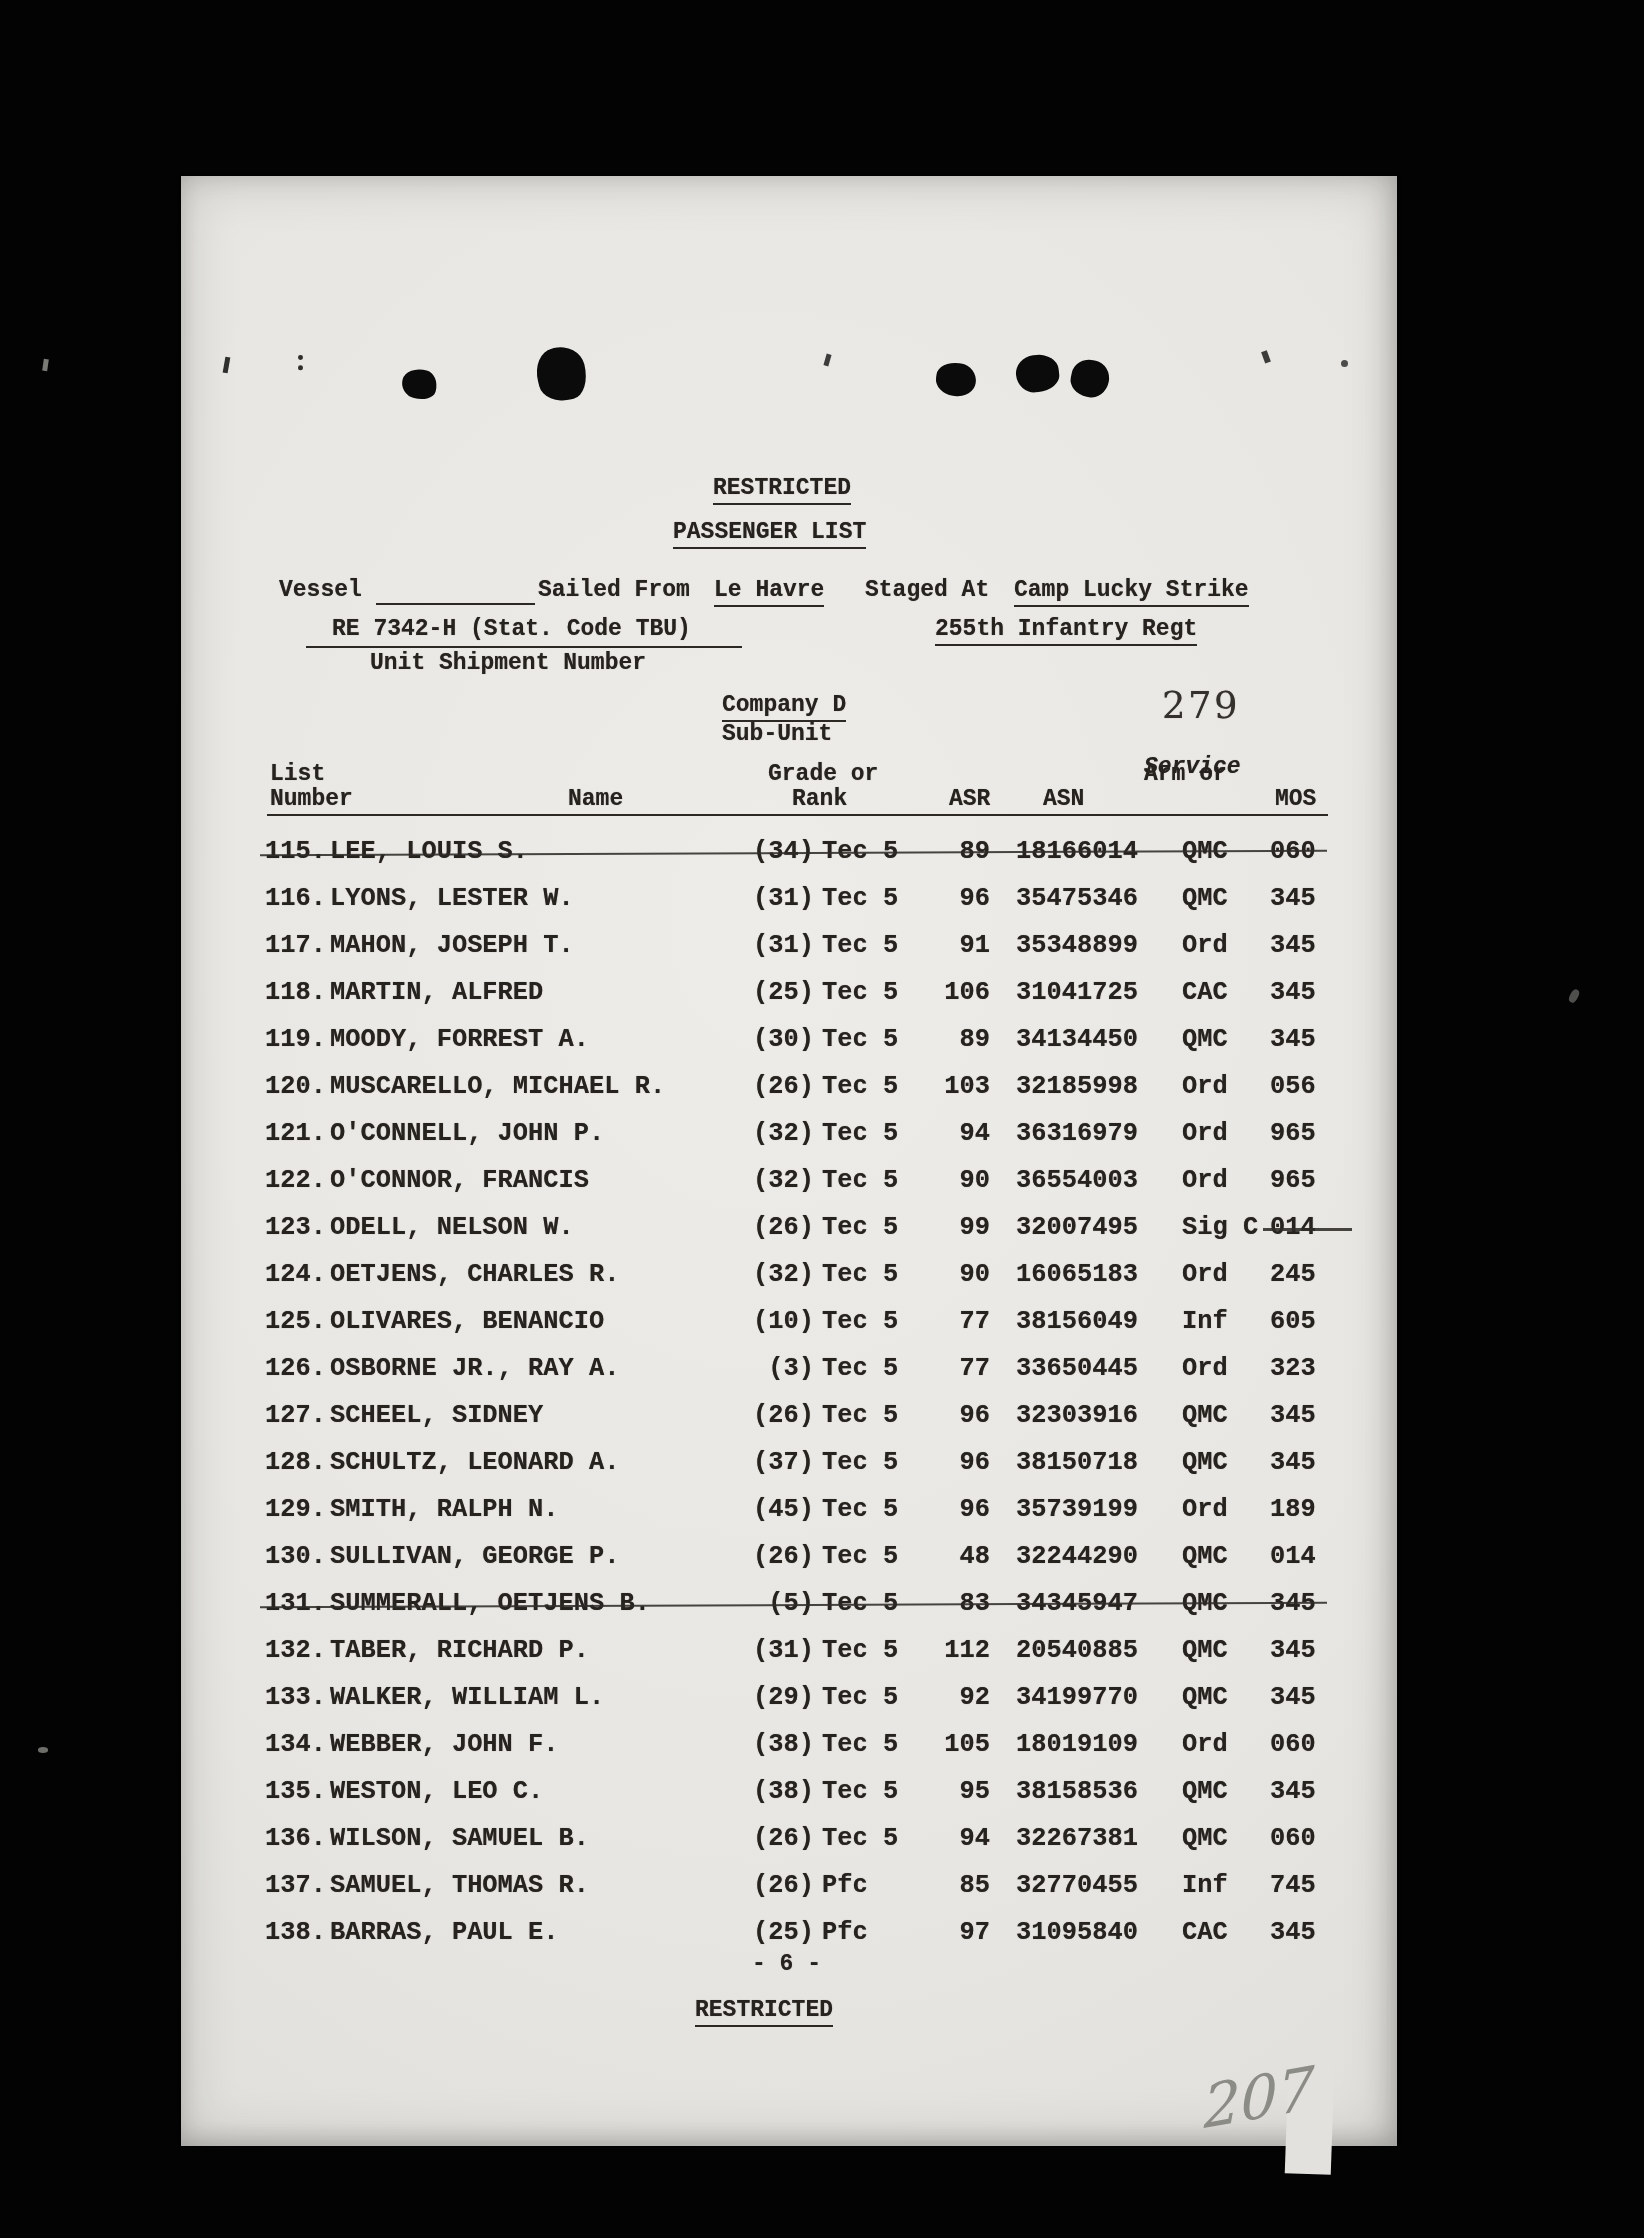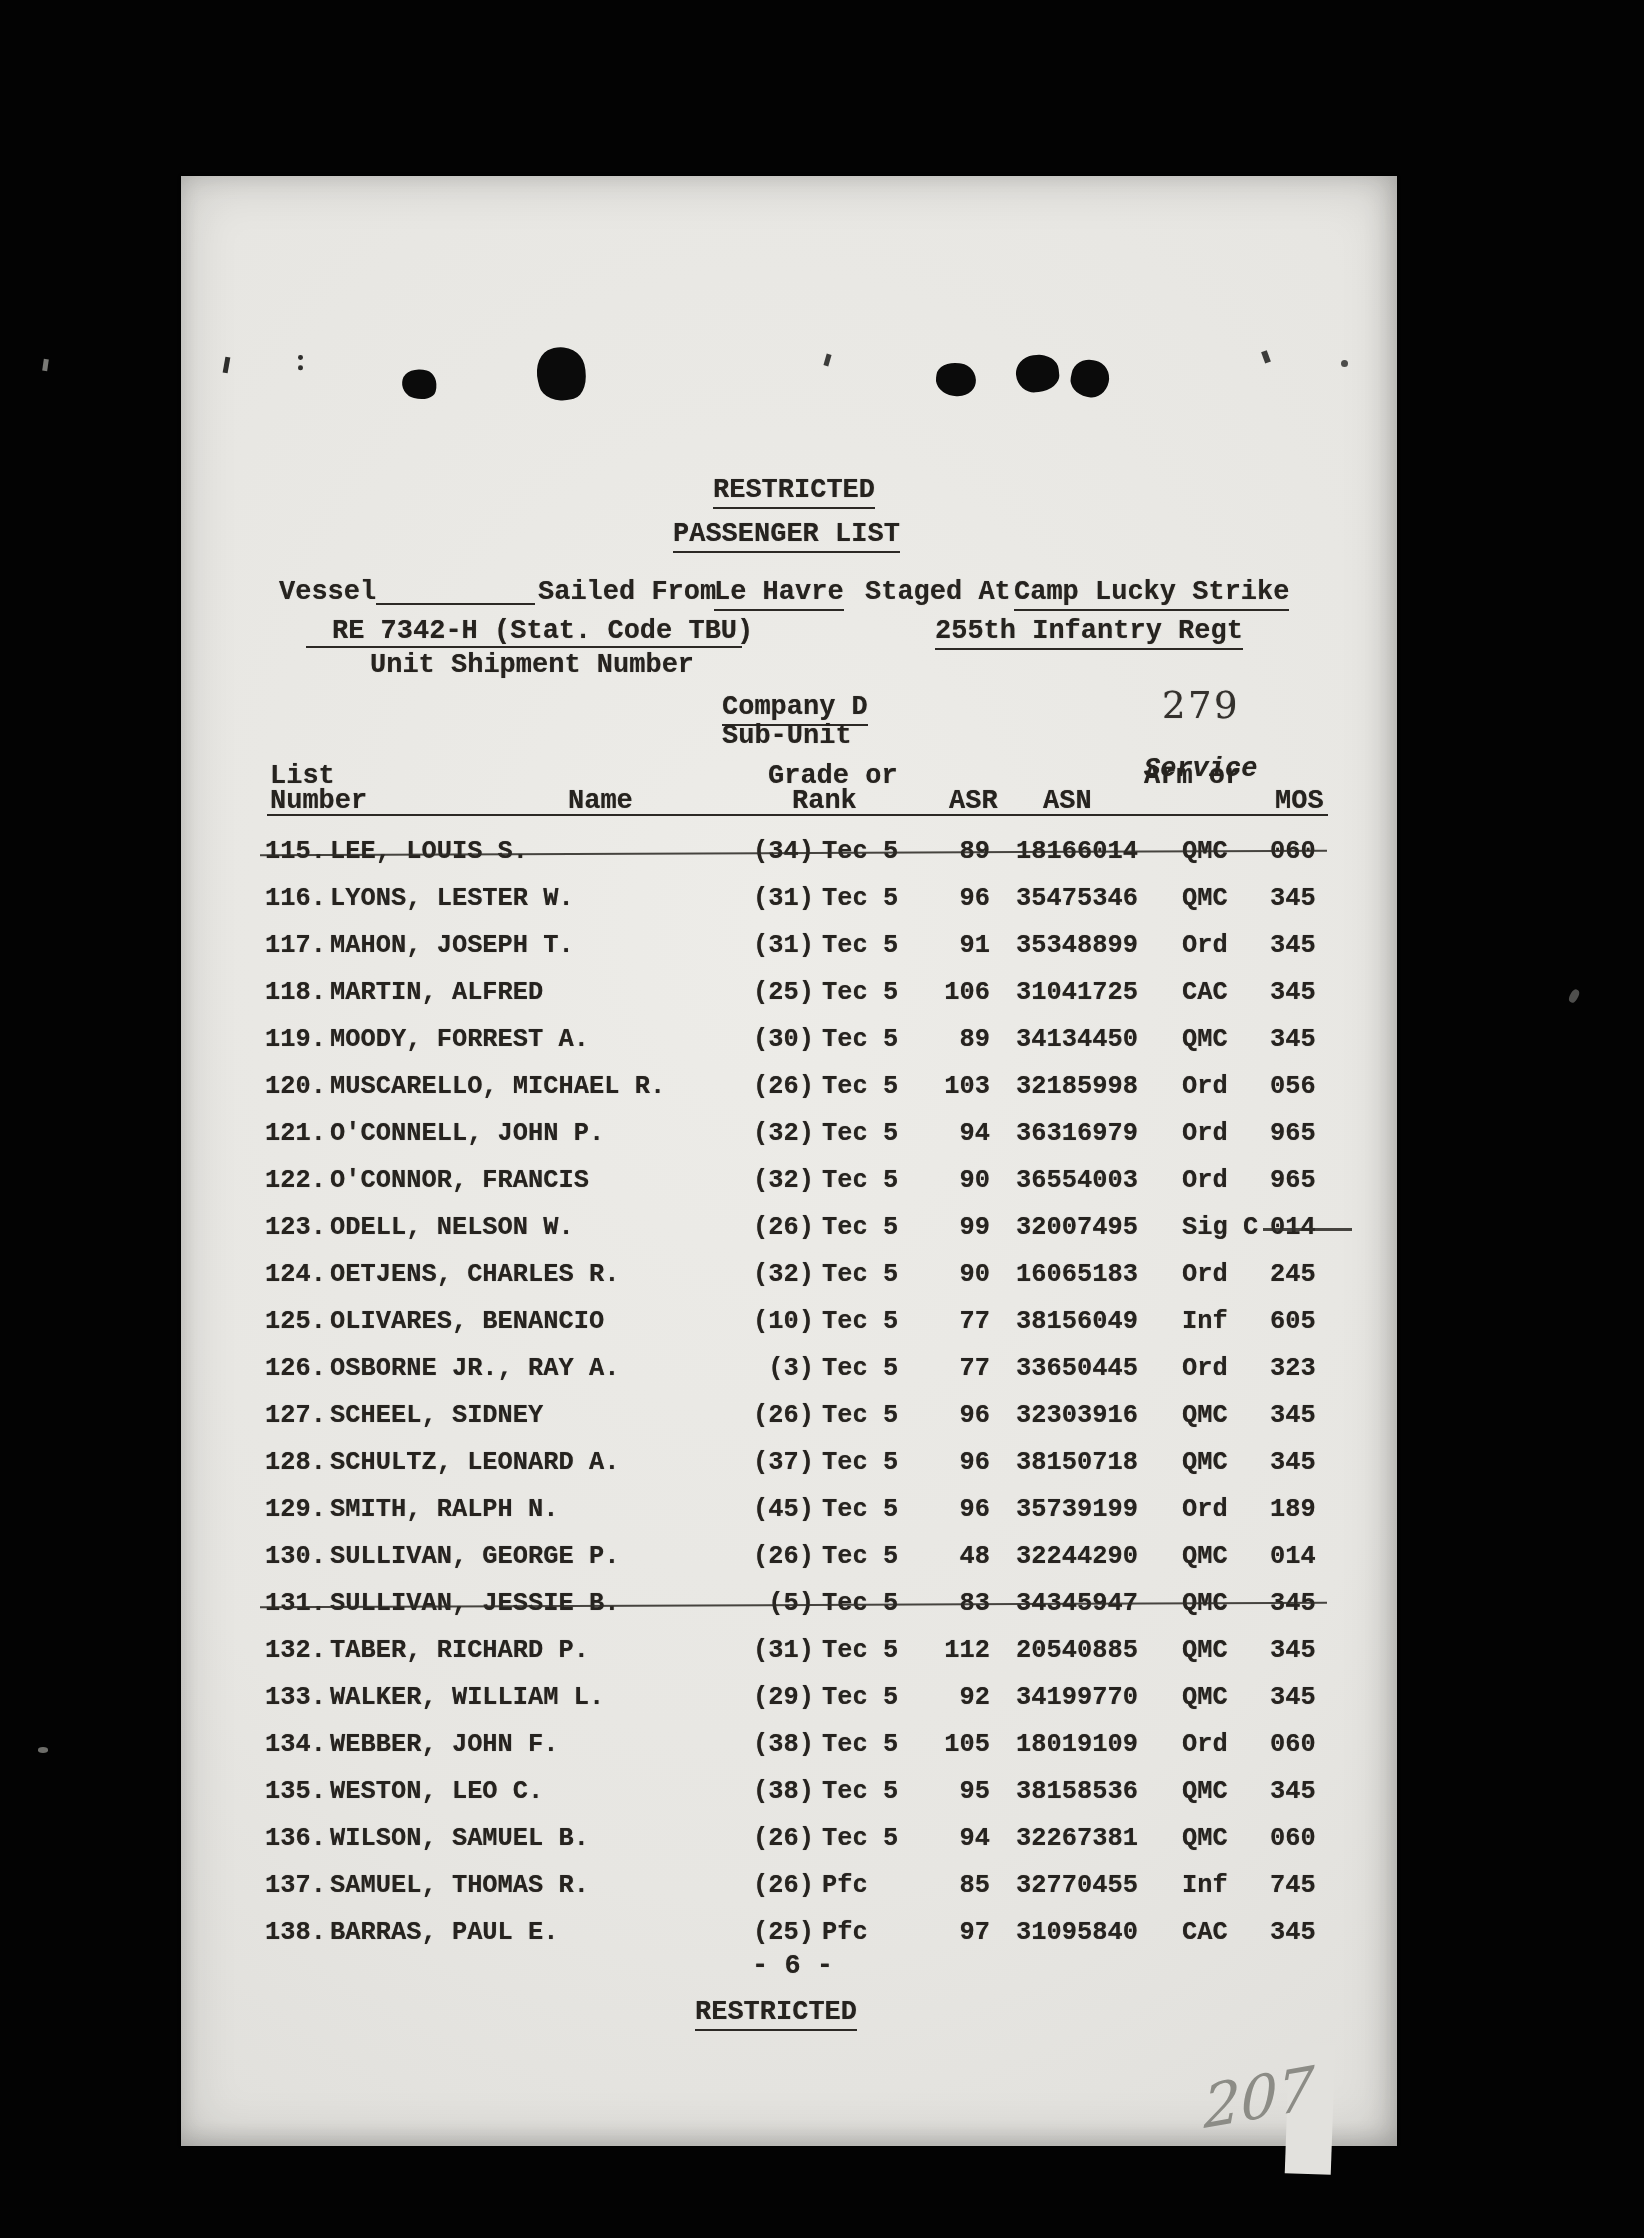--- a/index.html
+++ b/index.html
@@ -9,21 +9,21 @@
     font-family:"Liberation Mono","DejaVu Sans Mono",monospace;
   }
   .scan{position:absolute;inset:0;}
   
   .paper{
     position:absolute;left:181px;top:176px;width:1216px;height:1970px;
     background:radial-gradient(115% 90% at 48% 38%, #edece8 0%, #e7e6e2 55%, #dbdad6 100%);
     box-shadow:inset 0 0 56px rgba(0,0,0,.16), inset -9.5px 0 27px rgba(0,0,0,.10),
                inset 0 -8px 20.6px rgba(0,0,0,.10), 0 0 2.4px #000;
   }
-  .ink{color:#26231f;font-weight:700;font-size:27px;line-height:1.05;
+  .ink{color:#26231f;font-weight:700;font-size:23px;line-height:1.05;
        text-shadow:0 0 0.8px rgba(38,35,31,.55);white-space:pre;position:absolute;}
   .u{border-bottom:2.4px solid #2c2925;padding-bottom:2.4px;}
   .uline{position:absolute;height:2.4px;background:#2c2925;}
   
   .blob{position:absolute;background:#0b0b0b;}
   .blob-a{left:221px;top:193px;width:35px;height:30px;border-radius:60% 40% 55% 45%/50% 60% 40% 50%;transform:rotate(15deg);}
   .blob-b{left:356px;top:171px;width:49px;height:54px;border-radius:45% 55% 40% 60%/55% 45% 60% 40%;transform:rotate(-14deg);}
   .blob-c{left:755px;top:187px;width:40px;height:33px;border-radius:55% 45% 50% 50%/45% 55% 50% 50%;transform:rotate(8deg);}
   .blob-d{left:835px;top:179px;width:43px;height:37px;border-radius:48% 52% 56% 44%/52% 48% 44% 56%;transform:rotate(-6deg);}
   .blob-e{left:890px;top:184px;width:38px;height:37px;border-radius:52% 48% 45% 55%/48% 52% 55% 45%;transform:rotate(12deg);}
@@ -324,21 +324,21 @@
     <span class="cell c-rank">Tec 5</span>
     <span class="cell c-asr">48</span>
     <span class="cell c-asn">32244290</span>
     <span class="cell c-arm">QMC</span>
     <span class="cell c-mos">014</span>
 
   </div>
 
   <div class="trow struck-row">
     <span class="cell c-num">131.</span>
-    <span class="cell c-name">SULLIVAN, JESSIE B.</span>
+    <span class="cell c-name">SUMMERALL, OETJENS B.</span>
     <span class="cell c-gnum">(5)</span>
     <span class="cell c-rank">Tec 5</span>
     <span class="cell c-asr">83</span>
     <span class="cell c-asn">34345947</span>
     <span class="cell c-arm">QMC</span>
     <span class="cell c-mos">345</span>
     <span class="strike"></span>
   </div>
 
   <div class="trow">

